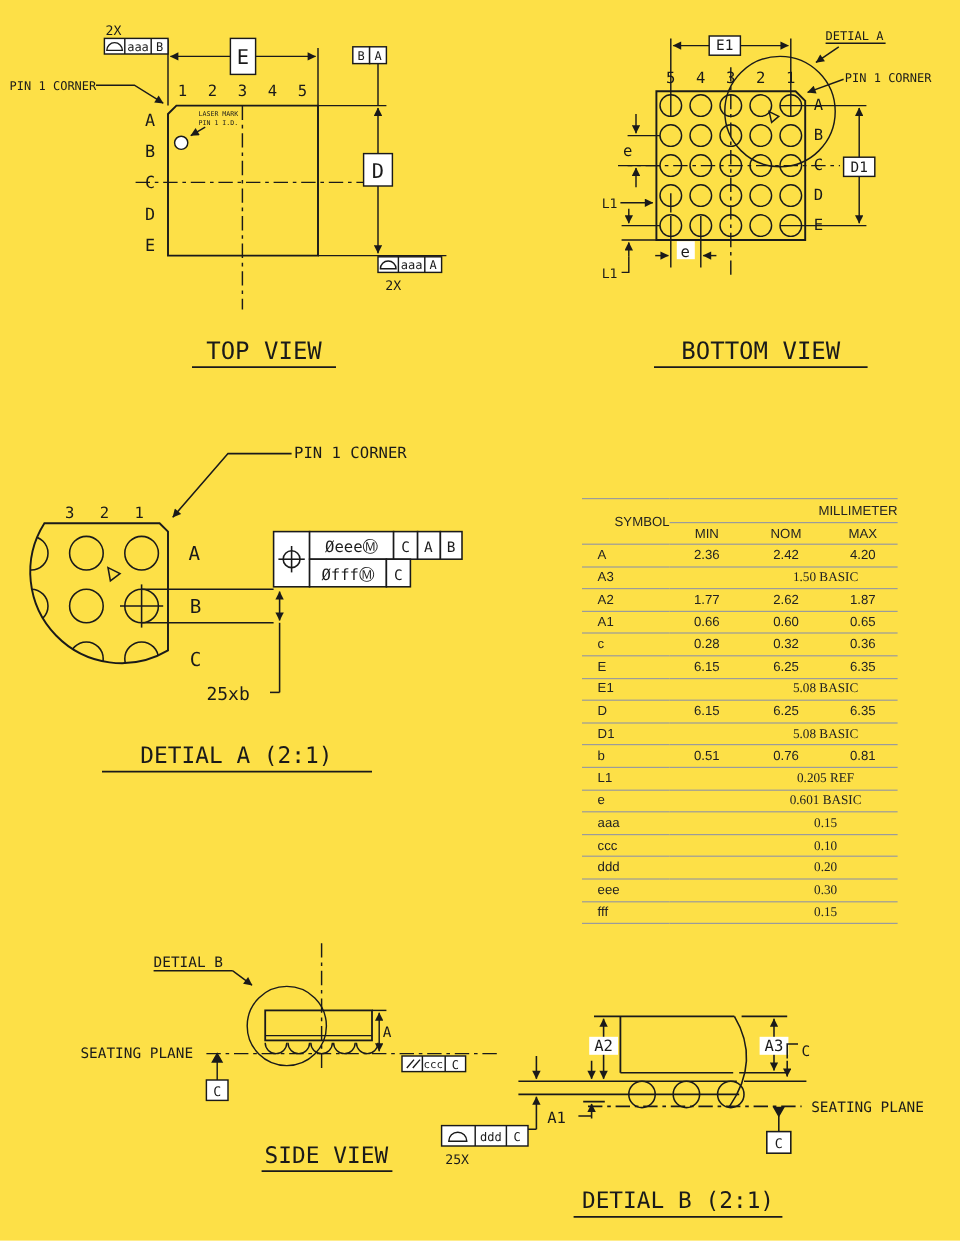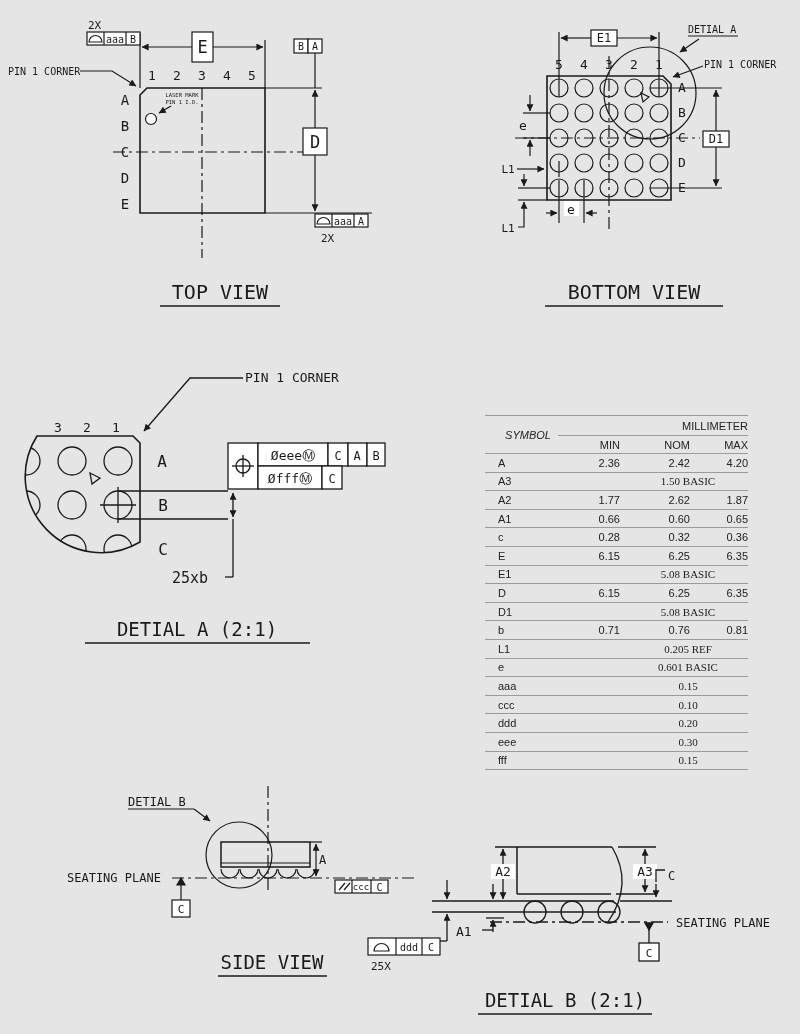--- a/index.html
+++ b/index.html
@@ -1,31 +1,31 @@
 <!DOCTYPE html>
 <html><head>
 <meta charset="utf-8">
 <style>
   html,body{margin:0;padding:0;background:#fff;}
-  #page{position:relative;width:800px;height:1034px;background:#e5e5e5;overflow:hidden;
+  #page{position:relative;width:800px;height:1034px;background:#fde047;overflow:hidden;
         font-family:"DejaVu Sans Mono", monospace;}
   svg{position:absolute;left:0;top:0;}
   svg text{fill:#1a1a1a;}
   .cad{font-family:"DejaVu Sans Mono", monospace;}
   
   #dimtable{position:absolute;left:485px;top:415px;width:263px;border-collapse:collapse;
             font-family:"Liberation Sans", sans-serif;font-size:11px;color:#222;
             border-top:1px solid #9b9b9b;table-layout:fixed;}
   #dimtable th,#dimtable td{border-bottom:1px solid #9b9b9b;padding:0;height:17.6px;
             font-weight:normal;white-space:nowrap;overflow:hidden;}
   #dimtable thead tr.r1 th{height:19px;}
   #dimtable thead tr.r2 th{height:17px;}
-  #dimtable th.sym{text-align:center;padding-left:13px;font-style:italic;}
+  #dimtable th.sym{text-align:right;padding-left:13px;}
   #dimtable td.sym{text-align:left;padding-left:13px;}
-  #dimtable td.v,#dimtable th.v{text-align:right;}
+  #dimtable td.v,#dimtable th.v{text-align:center;}
   #dimtable td.sp{text-align:center;padding-left:8px;font-family:Liberation Serif, serif;}
   #dimtable th.unit{text-align:right;}
 </style>
 </head>
 <body>
 
 <div id="page">
 
 <svg width="800" height="1034" viewBox="0 0 800 1034">
   <defs>
@@ -487,21 +487,21 @@
           <td class="v">6.25</td>
           <td class="v">6.35</td>
         </tr>
         <tr>
           <td class="sym">D1</td>
           <td class="v"></td>
           <td class="sp" colspan="2">5.08 BASIC</td>
         </tr>
         <tr>
           <td class="sym">b</td>
-          <td class="v">0.71</td>
+          <td class="v">0.51</td>
           <td class="v">0.76</td>
           <td class="v">0.81</td>
         </tr>
         <tr>
           <td class="sym">L1</td>
           <td class="v"></td>
           <td class="sp" colspan="2">0.205 REF</td>
         </tr>
         <tr>
           <td class="sym">e</td>

